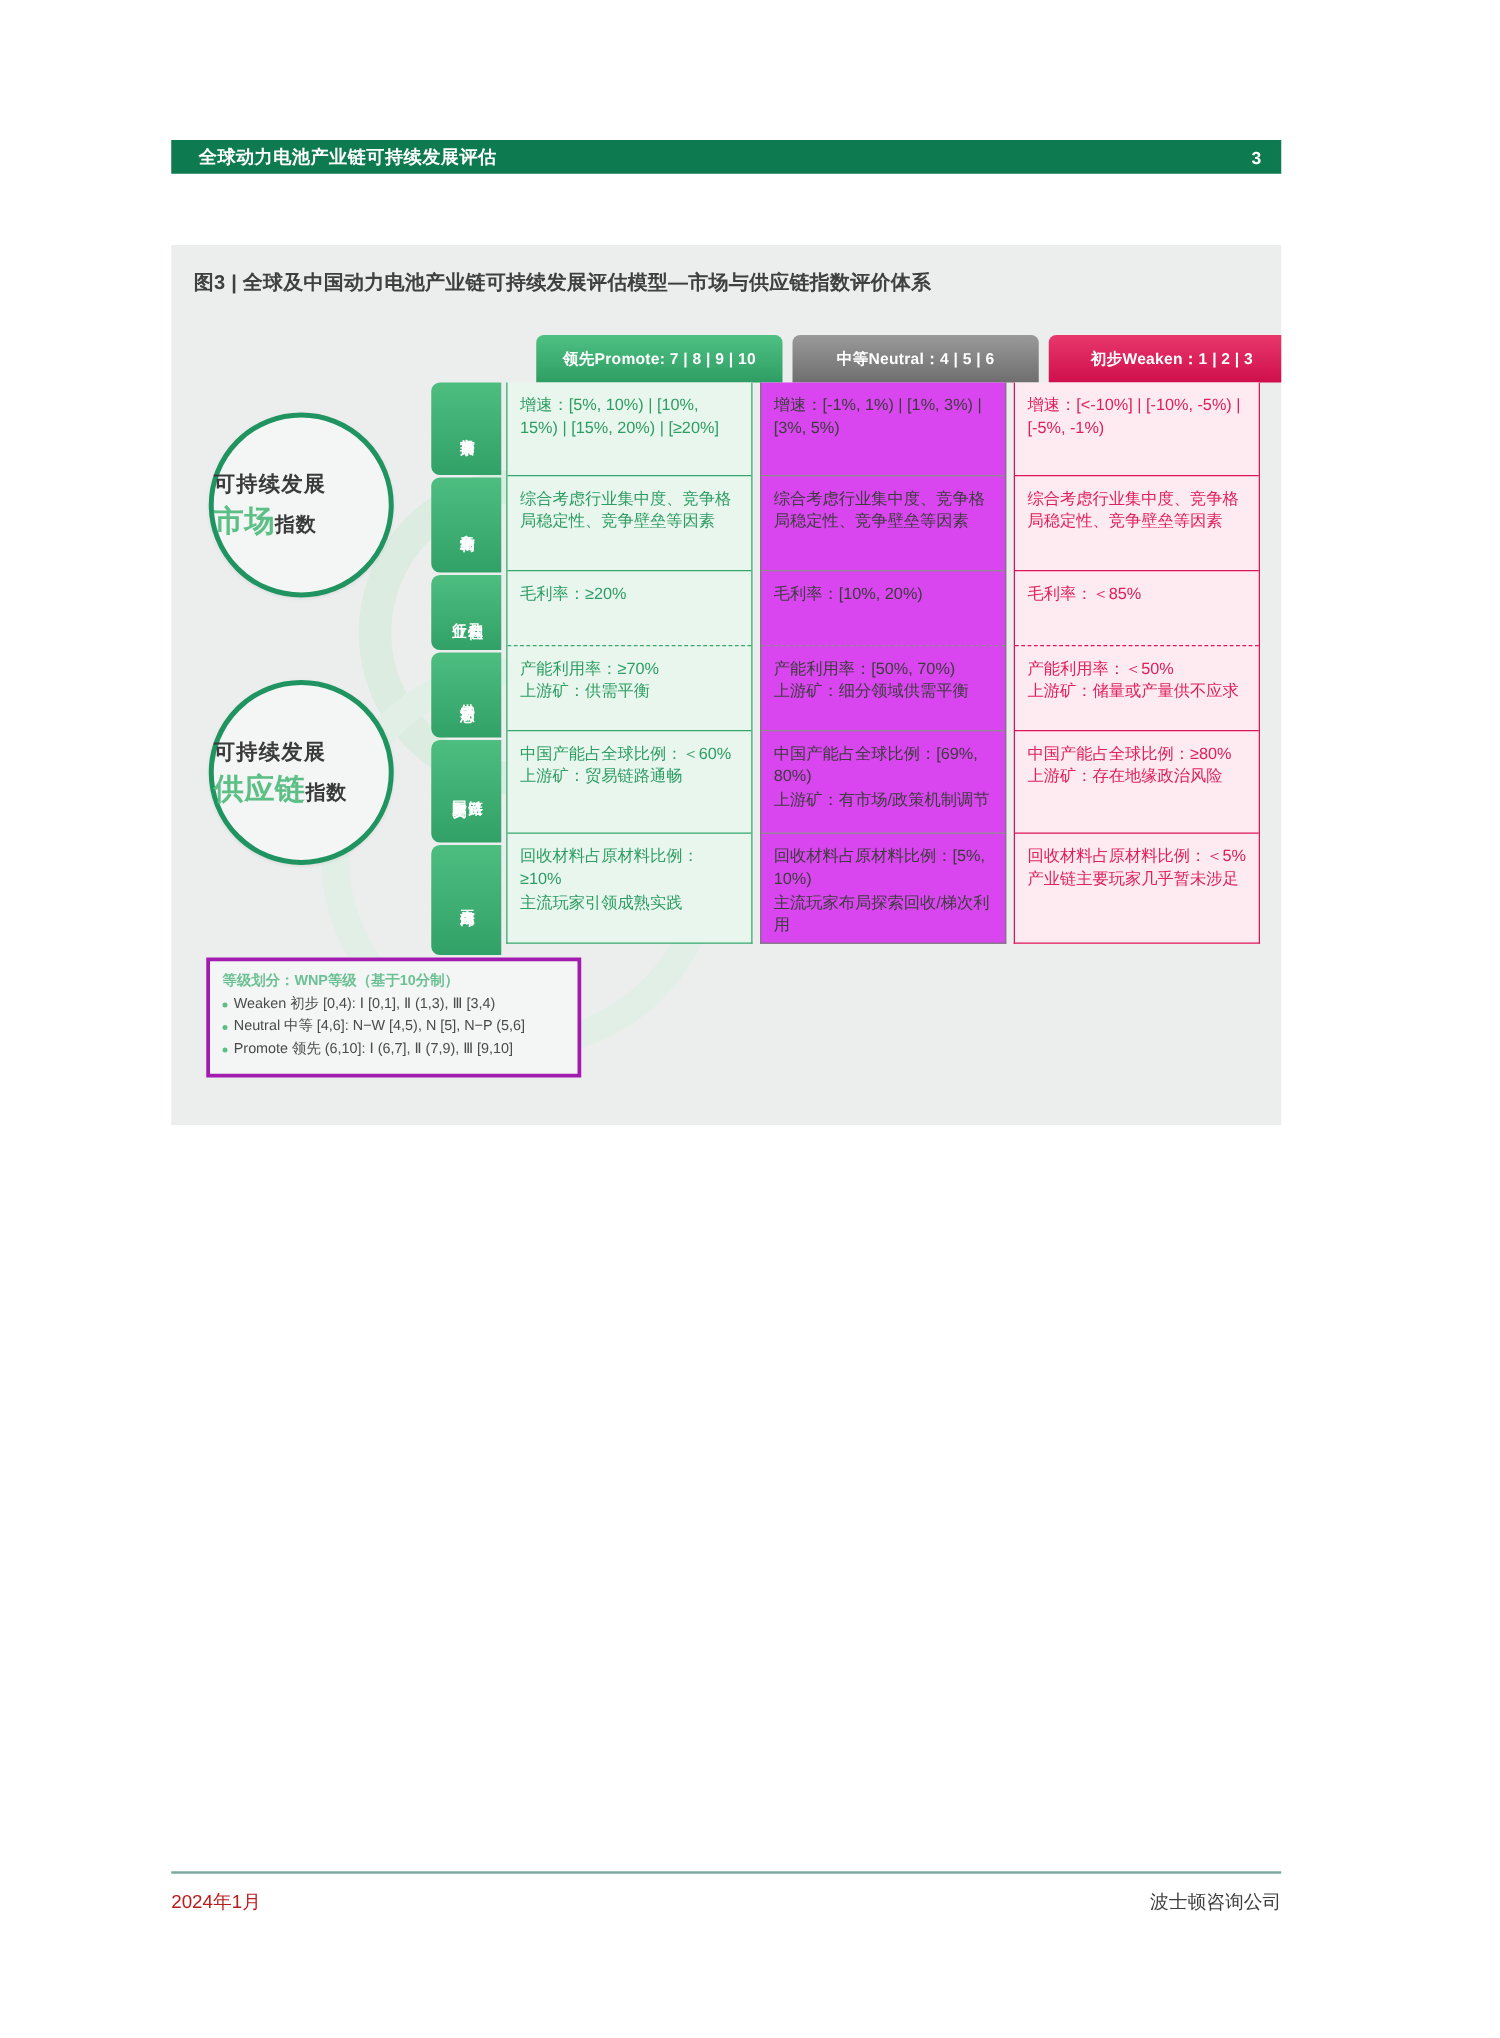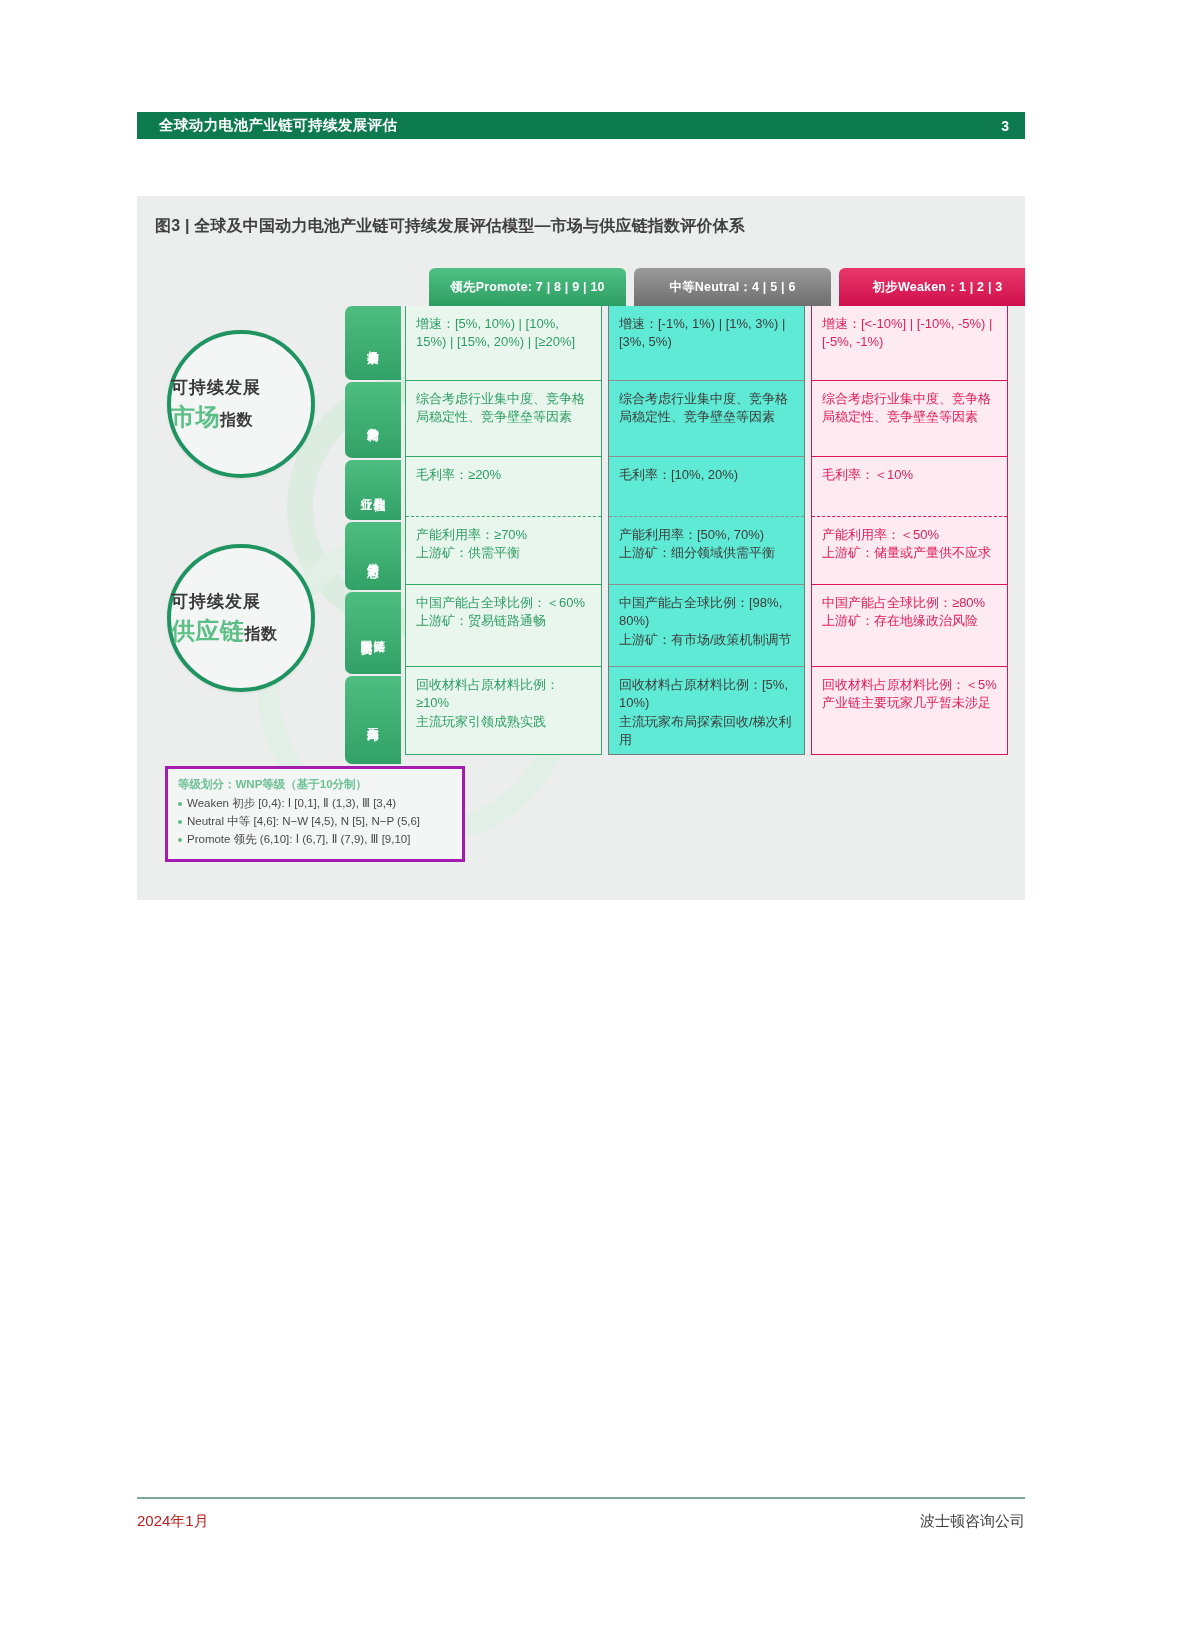--- a/index.html
+++ b/index.html
@@ -57,21 +57,21 @@
   .ch-promote{ background:linear-gradient(180deg,#4fc183 0%,#2e9d63 100%); }
   .ch-neutral{ background:linear-gradient(180deg,#9a9a9a 0%,#6e6e6e 100%); }
   .ch-weaken { background:linear-gradient(180deg,#e8376b 0%,#cf0f4c 100%); }
 
   .grid-body{ display:flex; gap:6px; }
   .col{
     flex:0 0 197px;
     display:flex; flex-direction:column;
   }
   .col-promote{ background:#e9f6ee; border:1px solid #35a86c; border-top:none;}
-  .col-neutral{ background:#5eead4; border:1px solid #7a7a7a; border-top:none;}
+  .col-neutral{ background:#d946ef; border:1px solid #7a7a7a; border-top:none;}
   .col-weaken { background:#fdebf1; border:1px solid #d9days; }
   .col-weaken { background:#fdebf1; border:1px solid #dc1355; border-top:none;}
 
   .cell{
     padding:9px 9px 8px 10px;
     font-size:13px; line-height:1.42;
   }
   .col-promote .cell{ color:#2e9d63; border-top:1px solid #35a86c; }
   .col-neutral .cell{ color:#3d3d3d; border-top:1px solid #8d8d8d; }
   .col-weaken  .cell{ color:#e0205d; border-top:1px solid #dc1355; }
@@ -249,38 +249,38 @@
           <span class="sub">综合考虑行业集中度、竞争格局稳定性、竞争壁垒等因素</span>
         </div>
         <div class="cell r2">
           <span class="sub">毛利率：[10%, 20%)</span>
         </div>
         <div class="cell r3 dashed-top">
           <span class="sub">产能利用率：[50%, 70%)</span>
           <span class="sub">上游矿：细分领域供需平衡</span>
         </div>
         <div class="cell r4">
-          <span class="sub">中国产能占全球比例：[98%, 80%)</span>
+          <span class="sub">中国产能占全球比例：[69%, 80%)</span>
           <span class="sub">上游矿：有市场/政策机制调节</span>
         </div>
         <div class="cell r5">
           <span class="sub">回收材料占原材料比例：[5%, 10%)</span>
           <span class="sub">主流玩家布局探索回收/梯次利用</span>
         </div>
       </div>
 
       <div class="col col-weaken">
         <div class="cell r0">
           <span class="sub">增速：[&lt;-10%] | [-10%, -5%) | [-5%, -1%)</span>
         </div>
         <div class="cell r1">
           <span class="sub">综合考虑行业集中度、竞争格局稳定性、竞争壁垒等因素</span>
         </div>
         <div class="cell r2">
-          <span class="sub">毛利率：＜10%</span>
+          <span class="sub">毛利率：＜85%</span>
         </div>
         <div class="cell r3 dashed-top">
           <span class="sub">产能利用率：＜50%</span>
           <span class="sub">上游矿：储量或产量供不应求</span>
         </div>
         <div class="cell r4">
           <span class="sub">中国产能占全球比例：≥80%</span>
           <span class="sub">上游矿：存在地缘政治风险</span>
         </div>
         <div class="cell r5">

